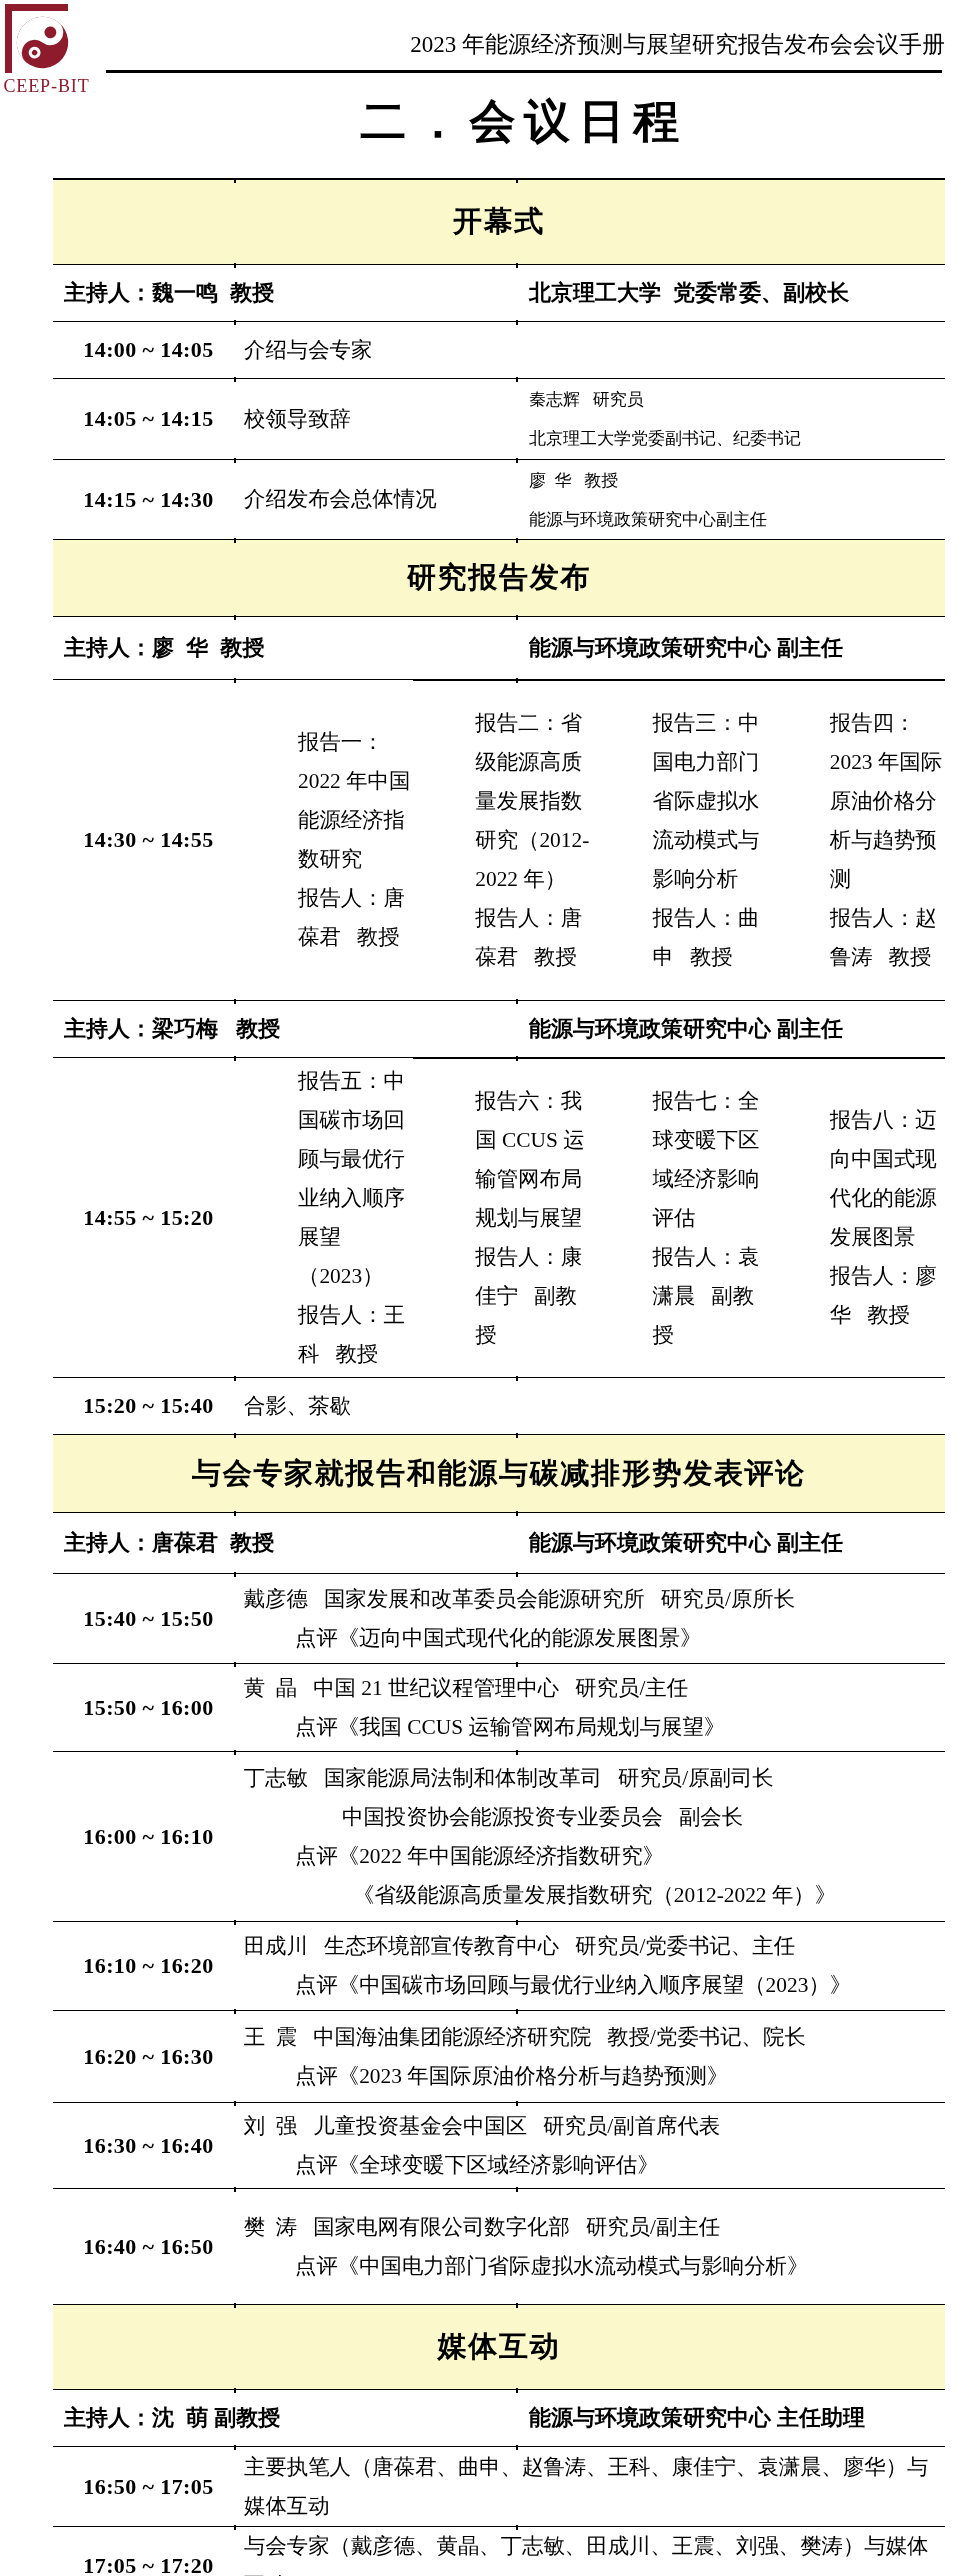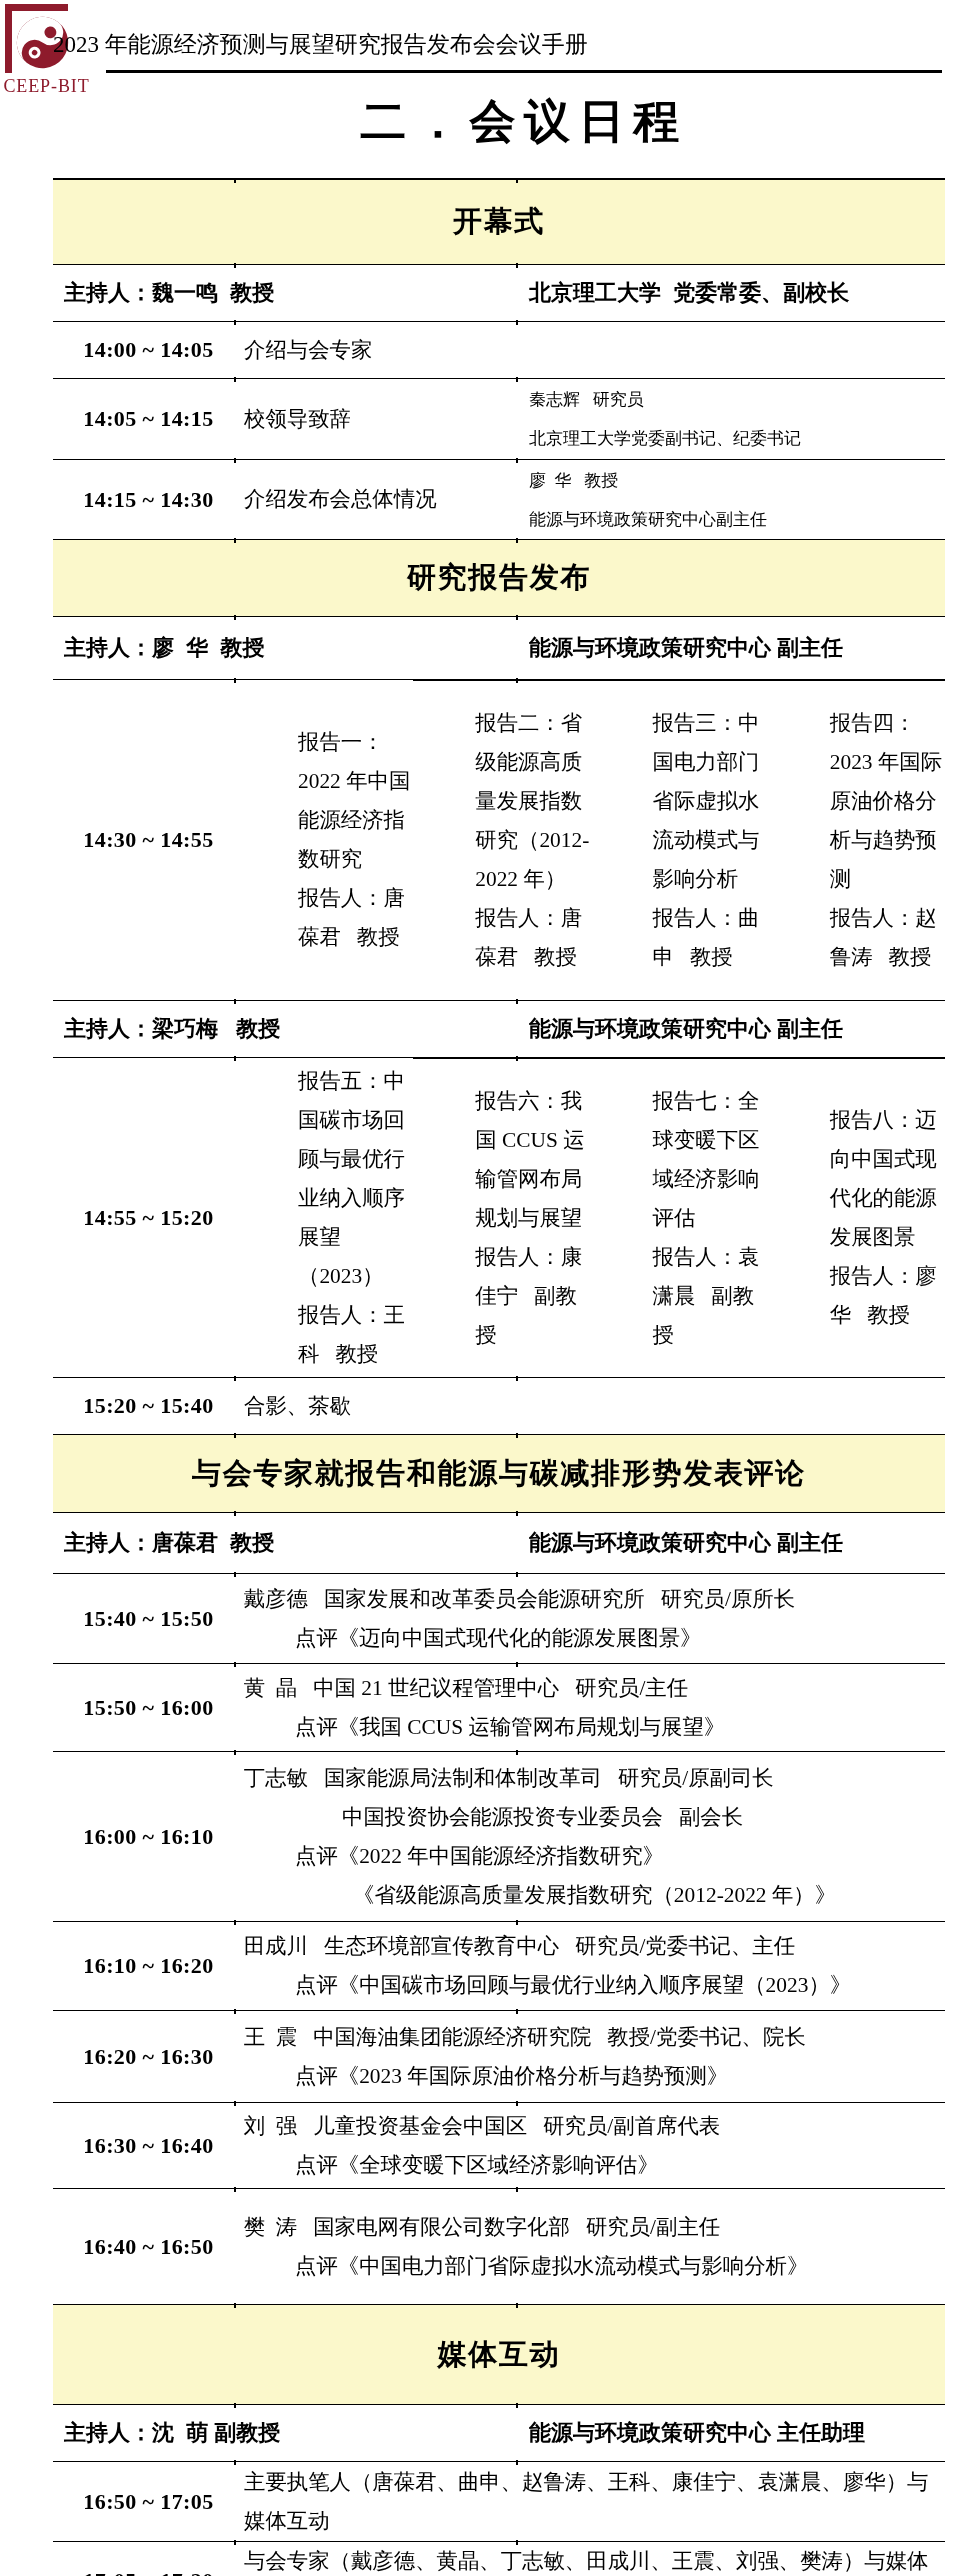--- a/index.html
+++ b/index.html
@@ -9,21 +9,21 @@
 
   
   .logo { position:absolute; left:5.1px; top:4.3px; width:103px; height:94px; }
   .logo-frame { position:absolute; left:0; top:0; width:63px; height:69px;
                 border-top:7.7px solid var(--maroon); border-left:7.7px solid var(--maroon); }
   .logo-swirl { position:absolute; left:10.3px; top:11px; width:55px; height:55px; }
   .logo-text { position:absolute; left:-1.7px; top:72px; width:86px; text-align:left;
                font-size:18px; letter-spacing:0.9px; color:var(--maroon); white-space:pre; }
 
   
-  .hb-title { position:absolute; left:53px; top:29px; width:892px; text-align:left;
+  .hb-title { position:absolute; left:53px; top:29px; width:892px; text-align:right;
               font-size:23px; white-space:pre-wrap; }
   .hb-rule { position:absolute; left:106px; top:70px; width:836px; height:3.4px; background:#000; }
   .page-title { position:absolute; left:106px; top:91px; width:836px; text-align:center;
                 font-family:"Liberation Sans","DejaVu Sans",sans-serif; font-weight:bold;
                 font-size:46px; letter-spacing:8.6px; white-space:pre; }
 
   
   .table { position:absolute; left:53px; top:178px; width:892px;
            border-top:2.6px solid #000; border-bottom:2.6px solid #000; }
   .table::after { content:""; position:absolute; left:181px; bottom:-7.7px; width:1.7px; height:5.1px; background:#000; }
@@ -228,21 +228,21 @@
       </div>
     </div>
     <div class="row" style="height:116px">
       <div class="time">16:40 ~ 16:50</div>
       <div class="clines">
         <div class="ln ln-name">樊  涛   国家电网有限公司数字化部   研究员/副主任</div>
         <div class="ln ln-cmt">点评《中国电力部门省际虚拟水流动模式与影响分析》</div>
       </div>
     </div>
 
-    <div class="row band" style="height:100px">
+    <div class="row band" style="height:85px">
       <span>媒体互动</span>
     </div>
     <div class="row host" style="height:57px">
       <span class="host-label">主持人：沈  萌 副教授</span>
       <span class="host-aff">能源与环境政策研究中心 主任助理</span>
     </div>
     <div class="row" style="height:80px">
       <div class="time">16:50 ~ 17:05</div>
       <div class="activity wrap">主要执笔人（唐葆君、曲申、赵鲁涛、王科、康佳宁、袁潇晨、廖华）与媒体互动</div>
     </div>

